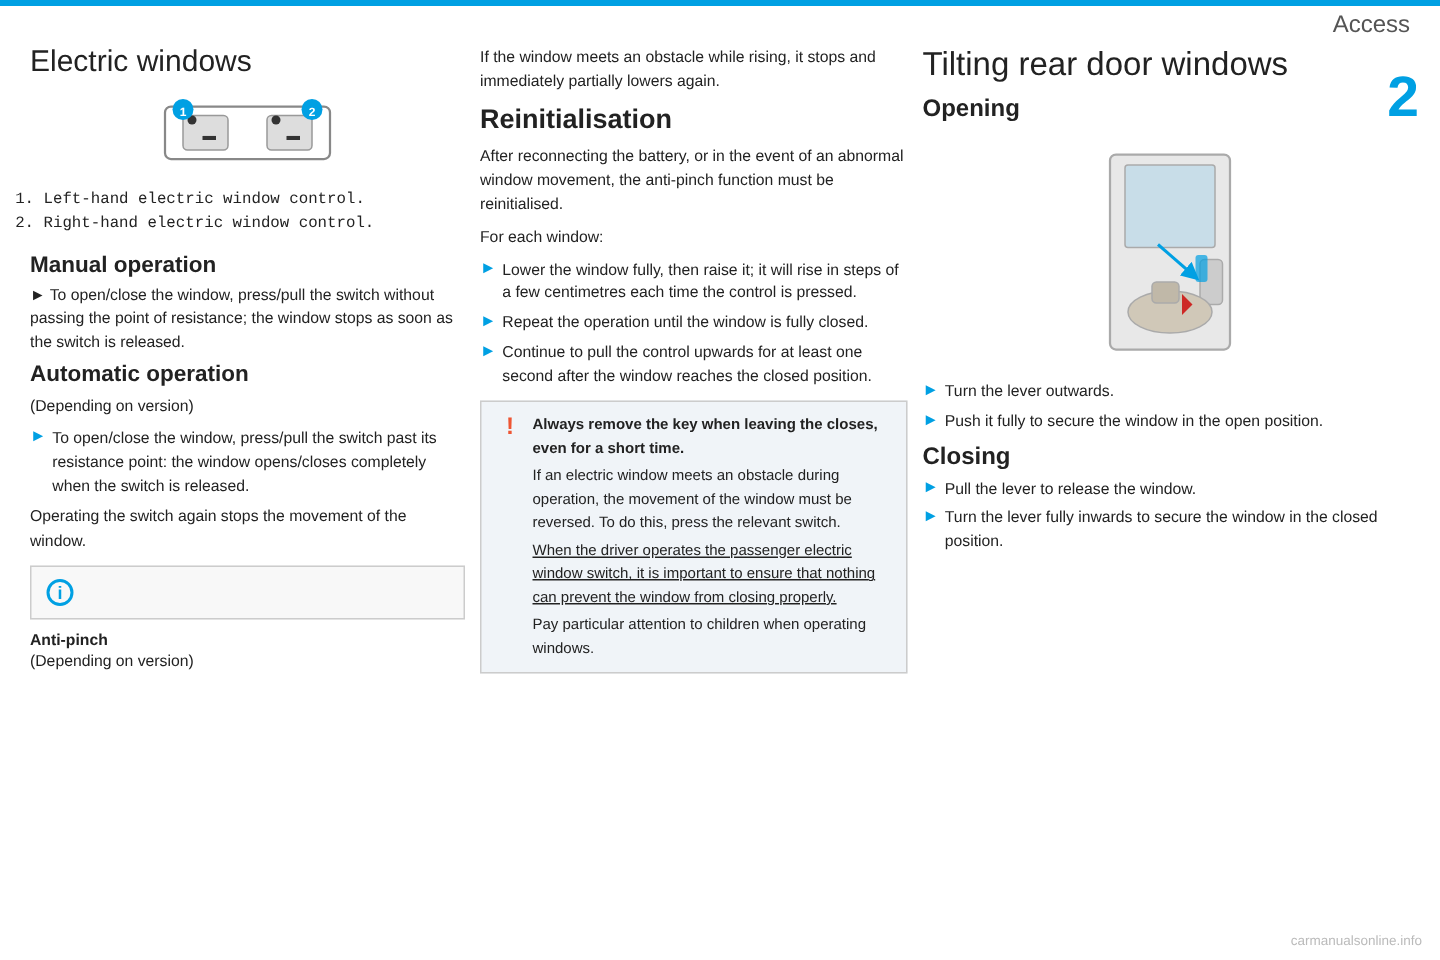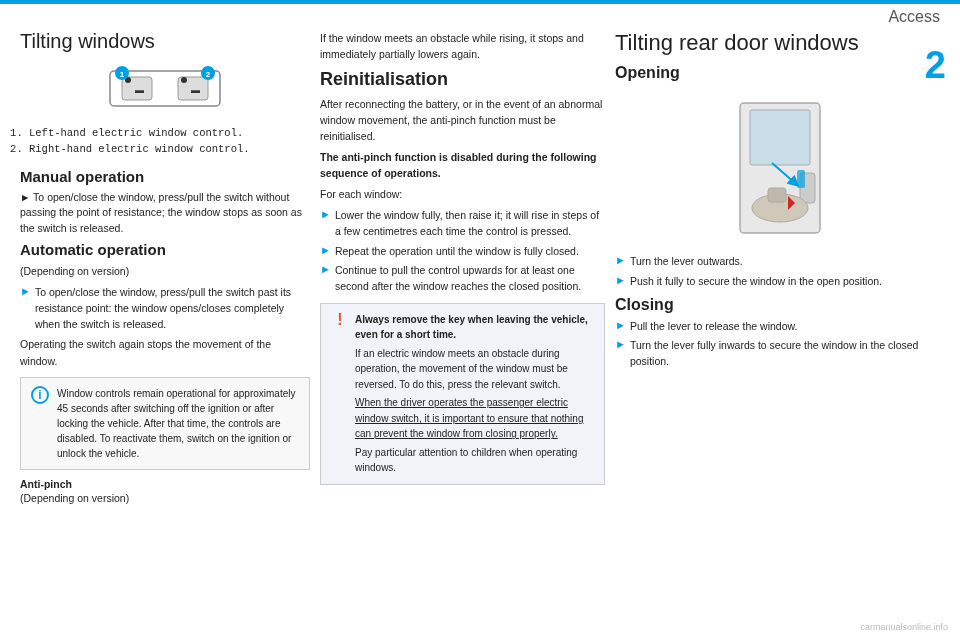--- a/index.html
+++ b/index.html
@@ -225,21 +225,21 @@
   <span>Access</span>
 </div>
 
 <div style="position:relative;">
   <span class="page-number">2</span>
 </div>
 
 <div class="content" style="margin-top: 2px;">
 
   <div class="left-col">
-    <h1 class="section-title-large">Tilting windows</h1>
+    <h1 class="section-title-large">Electric windows</h1>
 
     <div class="window-controls-img">
       <svg width="130" height="55" viewBox="0 0 130 55">
 
         <rect x="10" y="10" width="110" height="35" rx="4" fill="none" stroke="#888" stroke-width="1.5"></rect>
 
         <rect x="22" y="16" width="30" height="23" rx="3" fill="#ddd" stroke="#999" stroke-width="1"></rect>
         <circle cx="28" cy="19" r="3" fill="#333"></circle>
         <text x="35" y="32" font-size="9" fill="#333">▬</text>
 
@@ -269,52 +269,50 @@
     <div class="body-text">(Depending on version)</div>
 
     <div class="arrow-bullet">
       <span class="arrow">►</span>
       <span class="text">To open/close the window, press/pull the switch past its resistance point: the window opens/closes completely when the switch is released.</span>
     </div>
     <div class="body-text">Operating the switch again stops the movement of the window.</div>
 
     <div class="info-box">
       <div class="info-icon">i</div>
-      <div>Window controls remain operational for approximately 45 seconds after switching off the ignition or after locking the vehicle. After that time, the controls are disabled. To reactivate them, switch on the ignition or unlock the vehicle.</div>
     </div>
 
     <div class="anti-pinch-label">Anti-pinch</div>
     <div class="body-text">(Depending on version)</div>
   </div>
 
   <div class="mid-col">
     <div class="body-text">If the window meets an obstacle while rising, it stops and immediately partially lowers again.</div>
 
     <div class="reinit-title">Reinitialisation</div>
     <div class="body-text">After reconnecting the battery, or in the event of an abnormal window movement, the anti-pinch function must be reinitialised.</div>
-    <div class="bold-text">The anti-pinch function is disabled during the following sequence of operations.</div>
     <div class="body-text" style="margin-top:4px;">For each window:</div>
 
     <div class="arrow-bullet">
       <span class="arrow">►</span>
       <span class="text">Lower the window fully, then raise it; it will rise in steps of a few centimetres each time the control is pressed.</span>
     </div>
     <div class="arrow-bullet">
       <span class="arrow">►</span>
       <span class="text">Repeat the operation until the window is fully closed.</span>
     </div>
     <div class="arrow-bullet">
       <span class="arrow">►</span>
       <span class="text">Continue to pull the control upwards for at least one second after the window reaches the closed position.</span>
     </div>
 
     <div class="warning-box">
       <div class="warning-icon">!</div>
       <div>
-        <div style="font-weight:bold; margin-bottom:3px;">Always remove the key when leaving the vehicle, even for a short time.</div>
+        <div style="font-weight:bold; margin-bottom:3px;">Always remove the key when leaving the closes, even for a short time.</div>
         <div style="margin-bottom:3px;">If an electric window meets an obstacle during operation, the movement of the window must be reversed. To do this, press the relevant switch.</div>
         <div style="margin-bottom:3px;text-decoration:underline;">When the driver operates the passenger electric window switch, it is important to ensure that nothing can prevent the window from closing properly.</div>
         <div>Pay particular attention to children when operating windows.</div>
       </div>
     </div>
   </div>
 
   <div class="right-col">
     <h1 class="right-section-title">Tilting rear door windows</h1>
 

